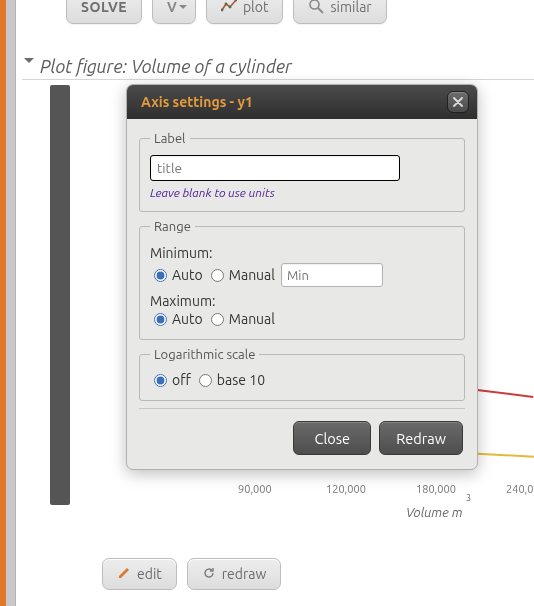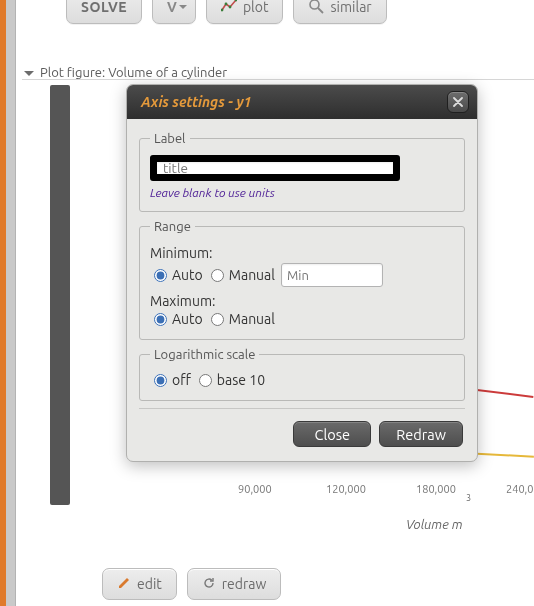--- a/index.html
+++ b/index.html
@@ -20,95 +20,95 @@
     box-shadow: inset 0 1px 0 #fff, 0 1px 0 rgba(0,0,0,.05);
   }
   .btn-solve { font-weight: 700; color: #6f6f6f; letter-spacing: .5px; }
   .btn-v { font-weight: 700; color: #888; position: relative; padding-right: 18px; }
   .btn-v::after { content:""; position:absolute; right:8px; top:50%; border:4px solid transparent; border-top-color:#888; transform: translateY(-2px); }
   .ic-plot svg, .ic-similar svg { width: 16px; height: 16px; }
 
   
   .section-head {
     position: absolute; left: 6px; top: 56px; right: 0; height: 24px;
-    display: flex; align-items: flex-end; gap: 6px; padding-left: 2px;
-    border-bottom: 1px solid #d6d6d6; color: #5b5b5b; font-size: 13px;
+    display: flex; align-items: flex-start; gap: 6px; padding-left: 2px;
+    border-bottom: 1px solid #d6d6d6; color: #5b5b5b; font-size: 18px; font-style: italic;
   }
   .section-head .tri { width: 0; height: 0; border: 5px solid transparent; border-top-color: #6c6c6c; transform: translateY(2px); }
 
   
   .plot-gutter { position: absolute; left: 34px; top: 85px; width: 20px; height: 420px; background: #555; border-radius: 2px; }
 
   
   .chart-hint {
     position: absolute; left: 60px; top: 85px; right: 0; bottom: 0;
     font-size: 11px; color: #6a6a6a;
   }
   .chart-hint .xtick { position: absolute; top: 398px; color: #777; }
-  .chart-hint .xlabel { position: absolute; top: 432px; left: 330px; font-style: italic; color: #666; font-size: 13px; }
+  .chart-hint .xlabel { position: absolute; top: 420px; left: 330px; font-style: italic; color: #666; font-size: 13px; }
   .chart-hint .xexp { position: absolute; top: 408px; left: 390px; font-size: 9px; color:#666; }
   .chart-hint .line-red { position:absolute; top:300px; right:0; width:90px; height:2px; background:#cc3b3b; transform: rotate(7deg); transform-origin:left; }
   .chart-hint .line-yellow{ position:absolute; top:366px; right:0; width:90px; height:2px; background:#e6b83a; transform: rotate(3deg); transform-origin:left; }
 
   
   .dialog {
     position: absolute; left: 110px; top: 84px; width: 352px;
     background: #e8e8e6; border: 1px solid #b0b0ae; border-radius: 7px;
     box-shadow: 0 4px 16px rgba(0,0,0,.25);
     overflow: hidden;
   }
   .dlg-title {
     height: 34px; display:flex; align-items:center; justify-content:space-between;
     background: linear-gradient(#4b4b4b,#2e2e2e);
     padding: 0 8px 0 14px;
-    color: #e59a3b; font-weight: 700; font-size: 14px; font-style: italic;
+    color: #e59a3b; font-weight: 700; font-size: 14px;
   }
   .dlg-close {
     width: 22px; height: 22px; border-radius: 6px; border:1px solid #1f1f1f;
     background: linear-gradient(#6d6d6d,#4a4a4a);
     display:flex; align-items:center; justify-content:center; color:#ddd;
     box-shadow: inset 0 1px 0 rgba(255,255,255,.2);
   }
   .dlg-close svg { width:10px; height:10px; }
   .dlg-body { padding: 12px 12px 14px 12px; }
 
   fieldset {
     border: 1px solid #b9b9b7; border-radius: 3px; padding: 10px 10px 12px 10px;
     margin-bottom: 7px;
   }
   legend { color: #555; font-size: 13px; padding: 0 4px; }
 
   .txt {
-    width: 250px; height: 26px; border: 7px solid #000000; border-radius: 3px;
+    width: 250px; height: 26px; border: 1px solid #000000; border-radius: 3px;
     padding: 2px 6px; font-size: 13.5px; color: #555; background: #fff;
     box-shadow: inset 0 1px 2px rgba(0,0,0,.07);
   }
   .hint { font-size: 12px; color: #4c1d95; font-style: italic; margin-top: 5px; }
 
   .row { display:flex; align-items:center; gap: 4px; font-size: 14px; color:#333; margin-top: 1px; }
   .rowlabel { font-size: 14px; color:#333; margin: 2px 0 2px 0; }
   input[type=radio]{ accent-color:#3b6fb5; margin: 0 1px 0 4px; }
   .minmax {
     width: 102px; height: 24px; border:1px solid #b3b3b3; border-radius:3px;
     padding: 1px 5px; font-size: 13px; color:#888; margin-left: 2px; background:#fff;
     box-shadow: inset 0 1px 2px rgba(0,0,0,.07);
   }
 
   .dlg-hr { border: none; border-top: 1px solid #c7c7c5; margin: 6px 0 12px 0; }
 
   .dlg-actions { display:flex; justify-content:flex-end; gap: 8px; padding-right: 2px; }
   .dlg-btn {
-    min-width: 78px; height: 26px; padding: 0 16px; border-radius: 6px;
+    min-width: 78px; height: 34px; padding: 0 16px; border-radius: 6px;
     border: 1px solid #3a3a3a; color:#fff; font-size: 14.5px;
     background: linear-gradient(#6a6a6a,#4e4e4e);
     box-shadow: inset 0 1px 0 rgba(255,255,255,.18);
   }
 
   
-  .bottom-row { position:absolute; left: 86px; bottom: 6px; display:flex; gap:10px; }
+  .bottom-row { position:absolute; left: 86px; bottom: 16px; display:flex; gap:10px; }
   .chip {
     height: 32px; border:1px solid #bcbcbc; border-radius:7px;
     background: linear-gradient(#ededed,#dddddd);
     display:inline-flex; align-items:center; gap:6px; padding:0 14px;
     color:#6b6b6b; font-size:14px;
     box-shadow: inset 0 1px 0 #fff;
   }
   .chip svg{width:14px;height:14px;}
 </style>
 </head>

